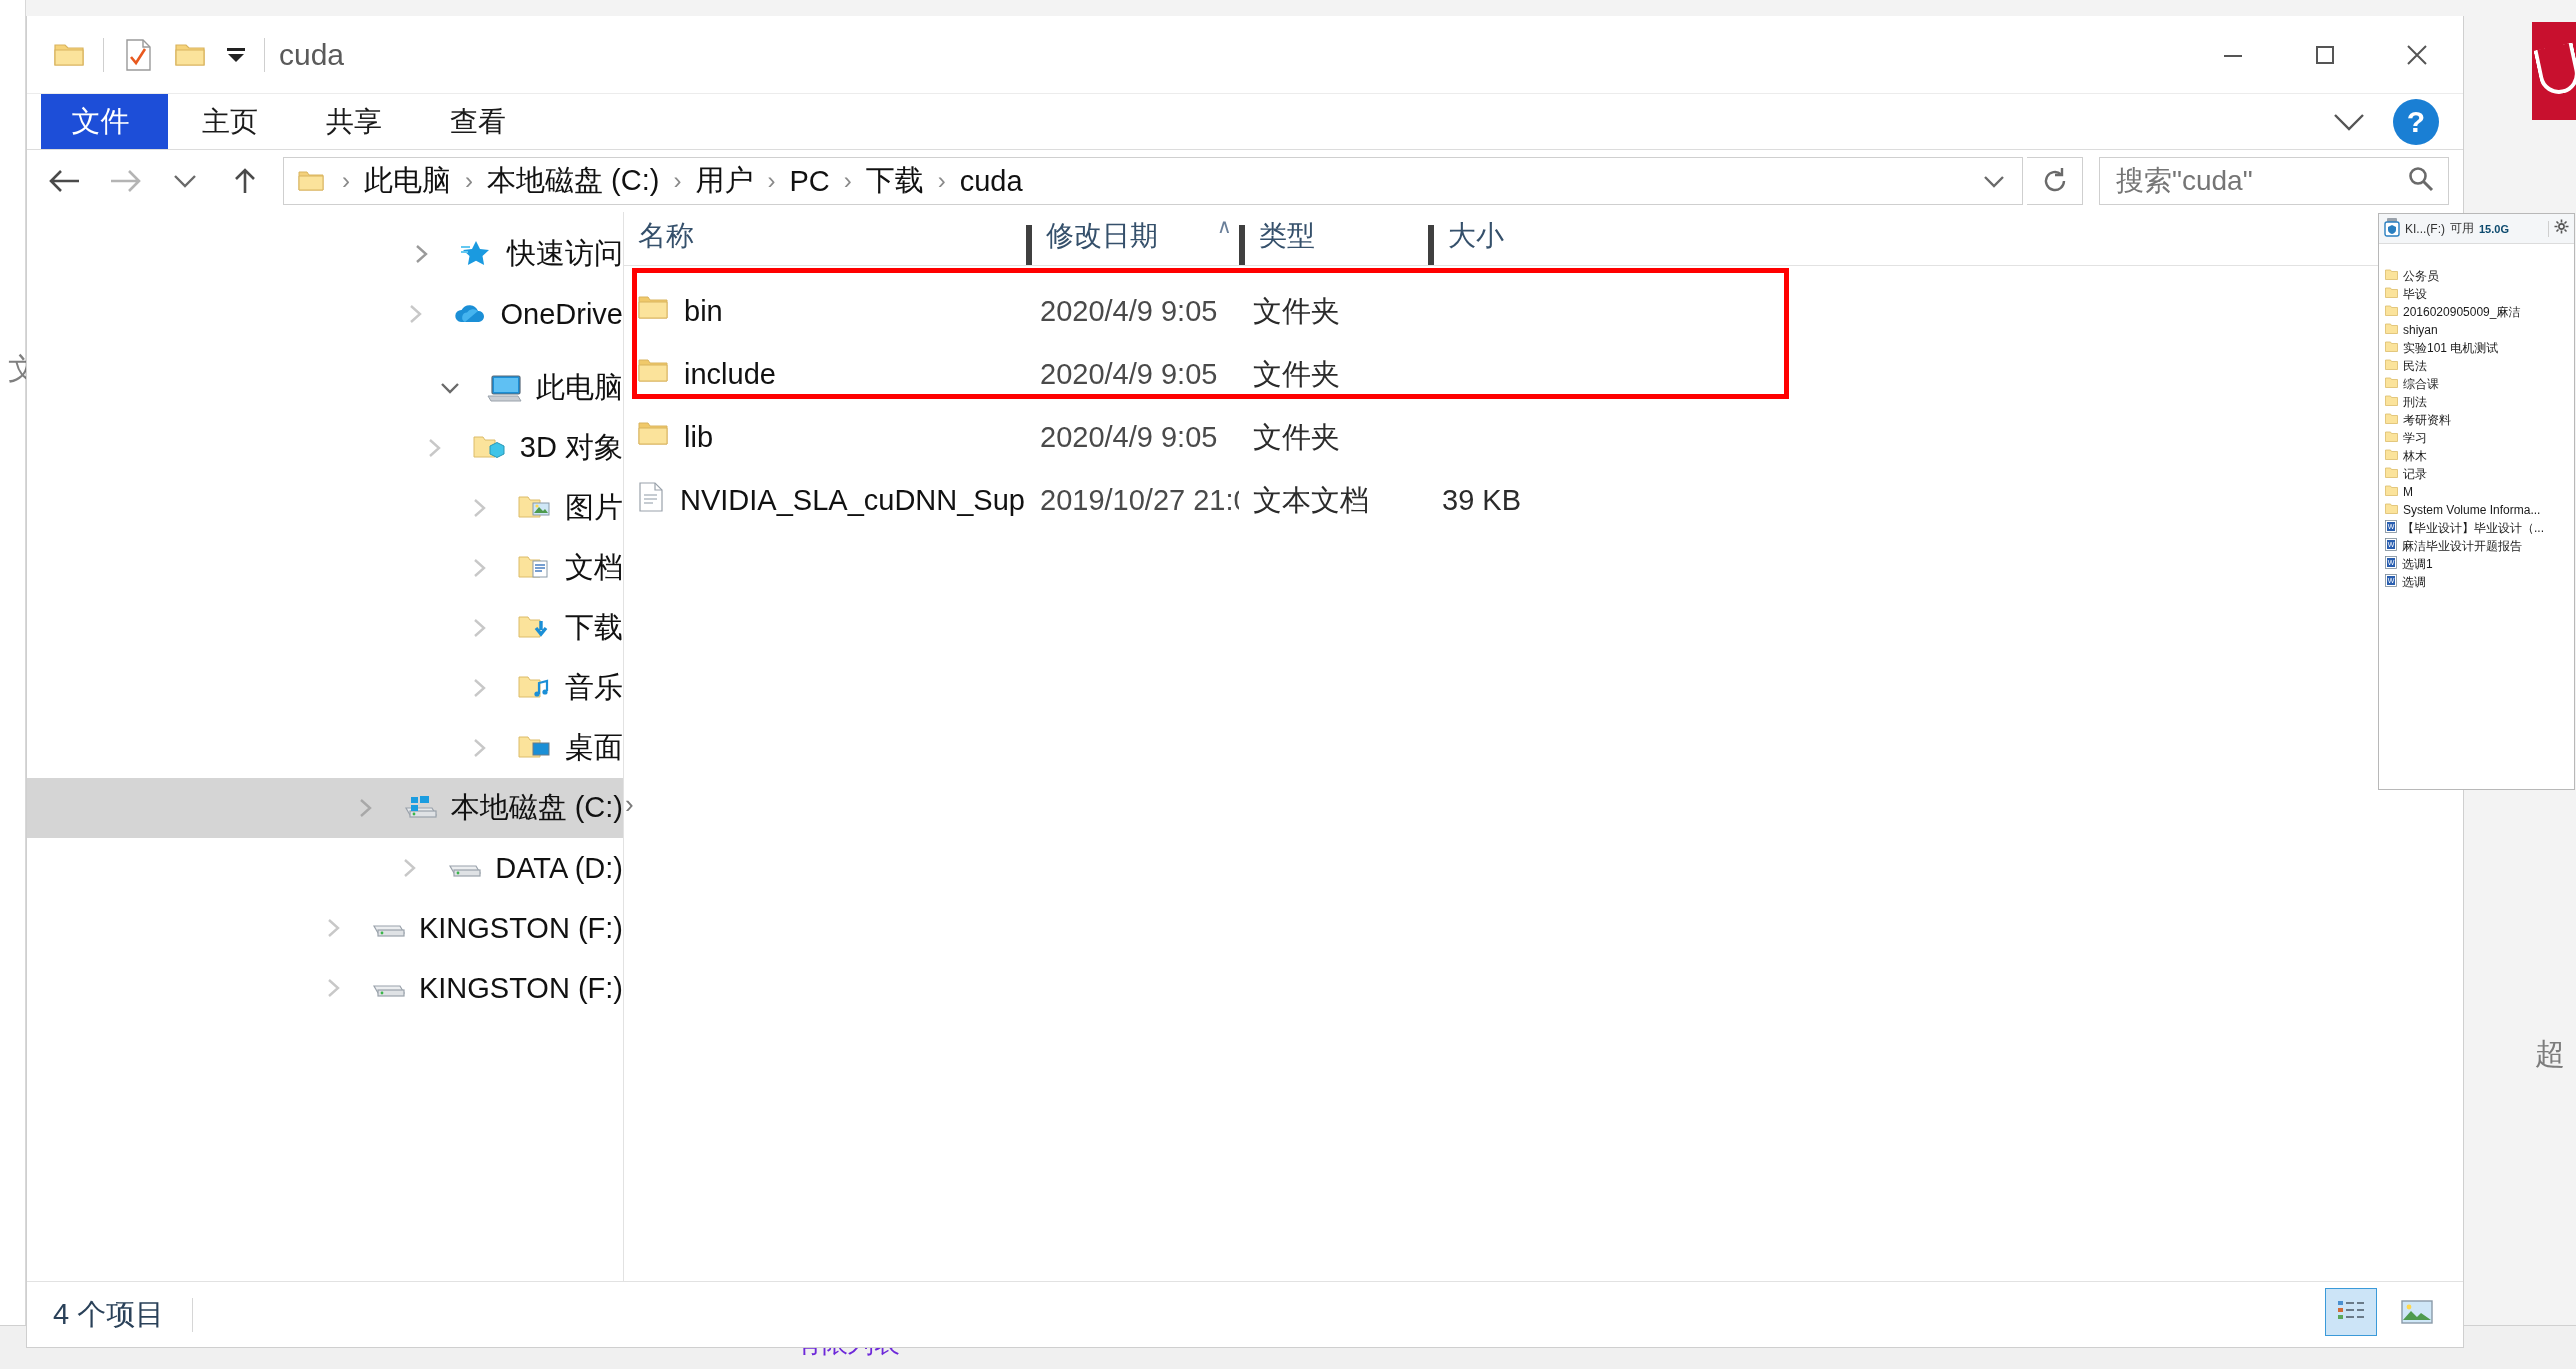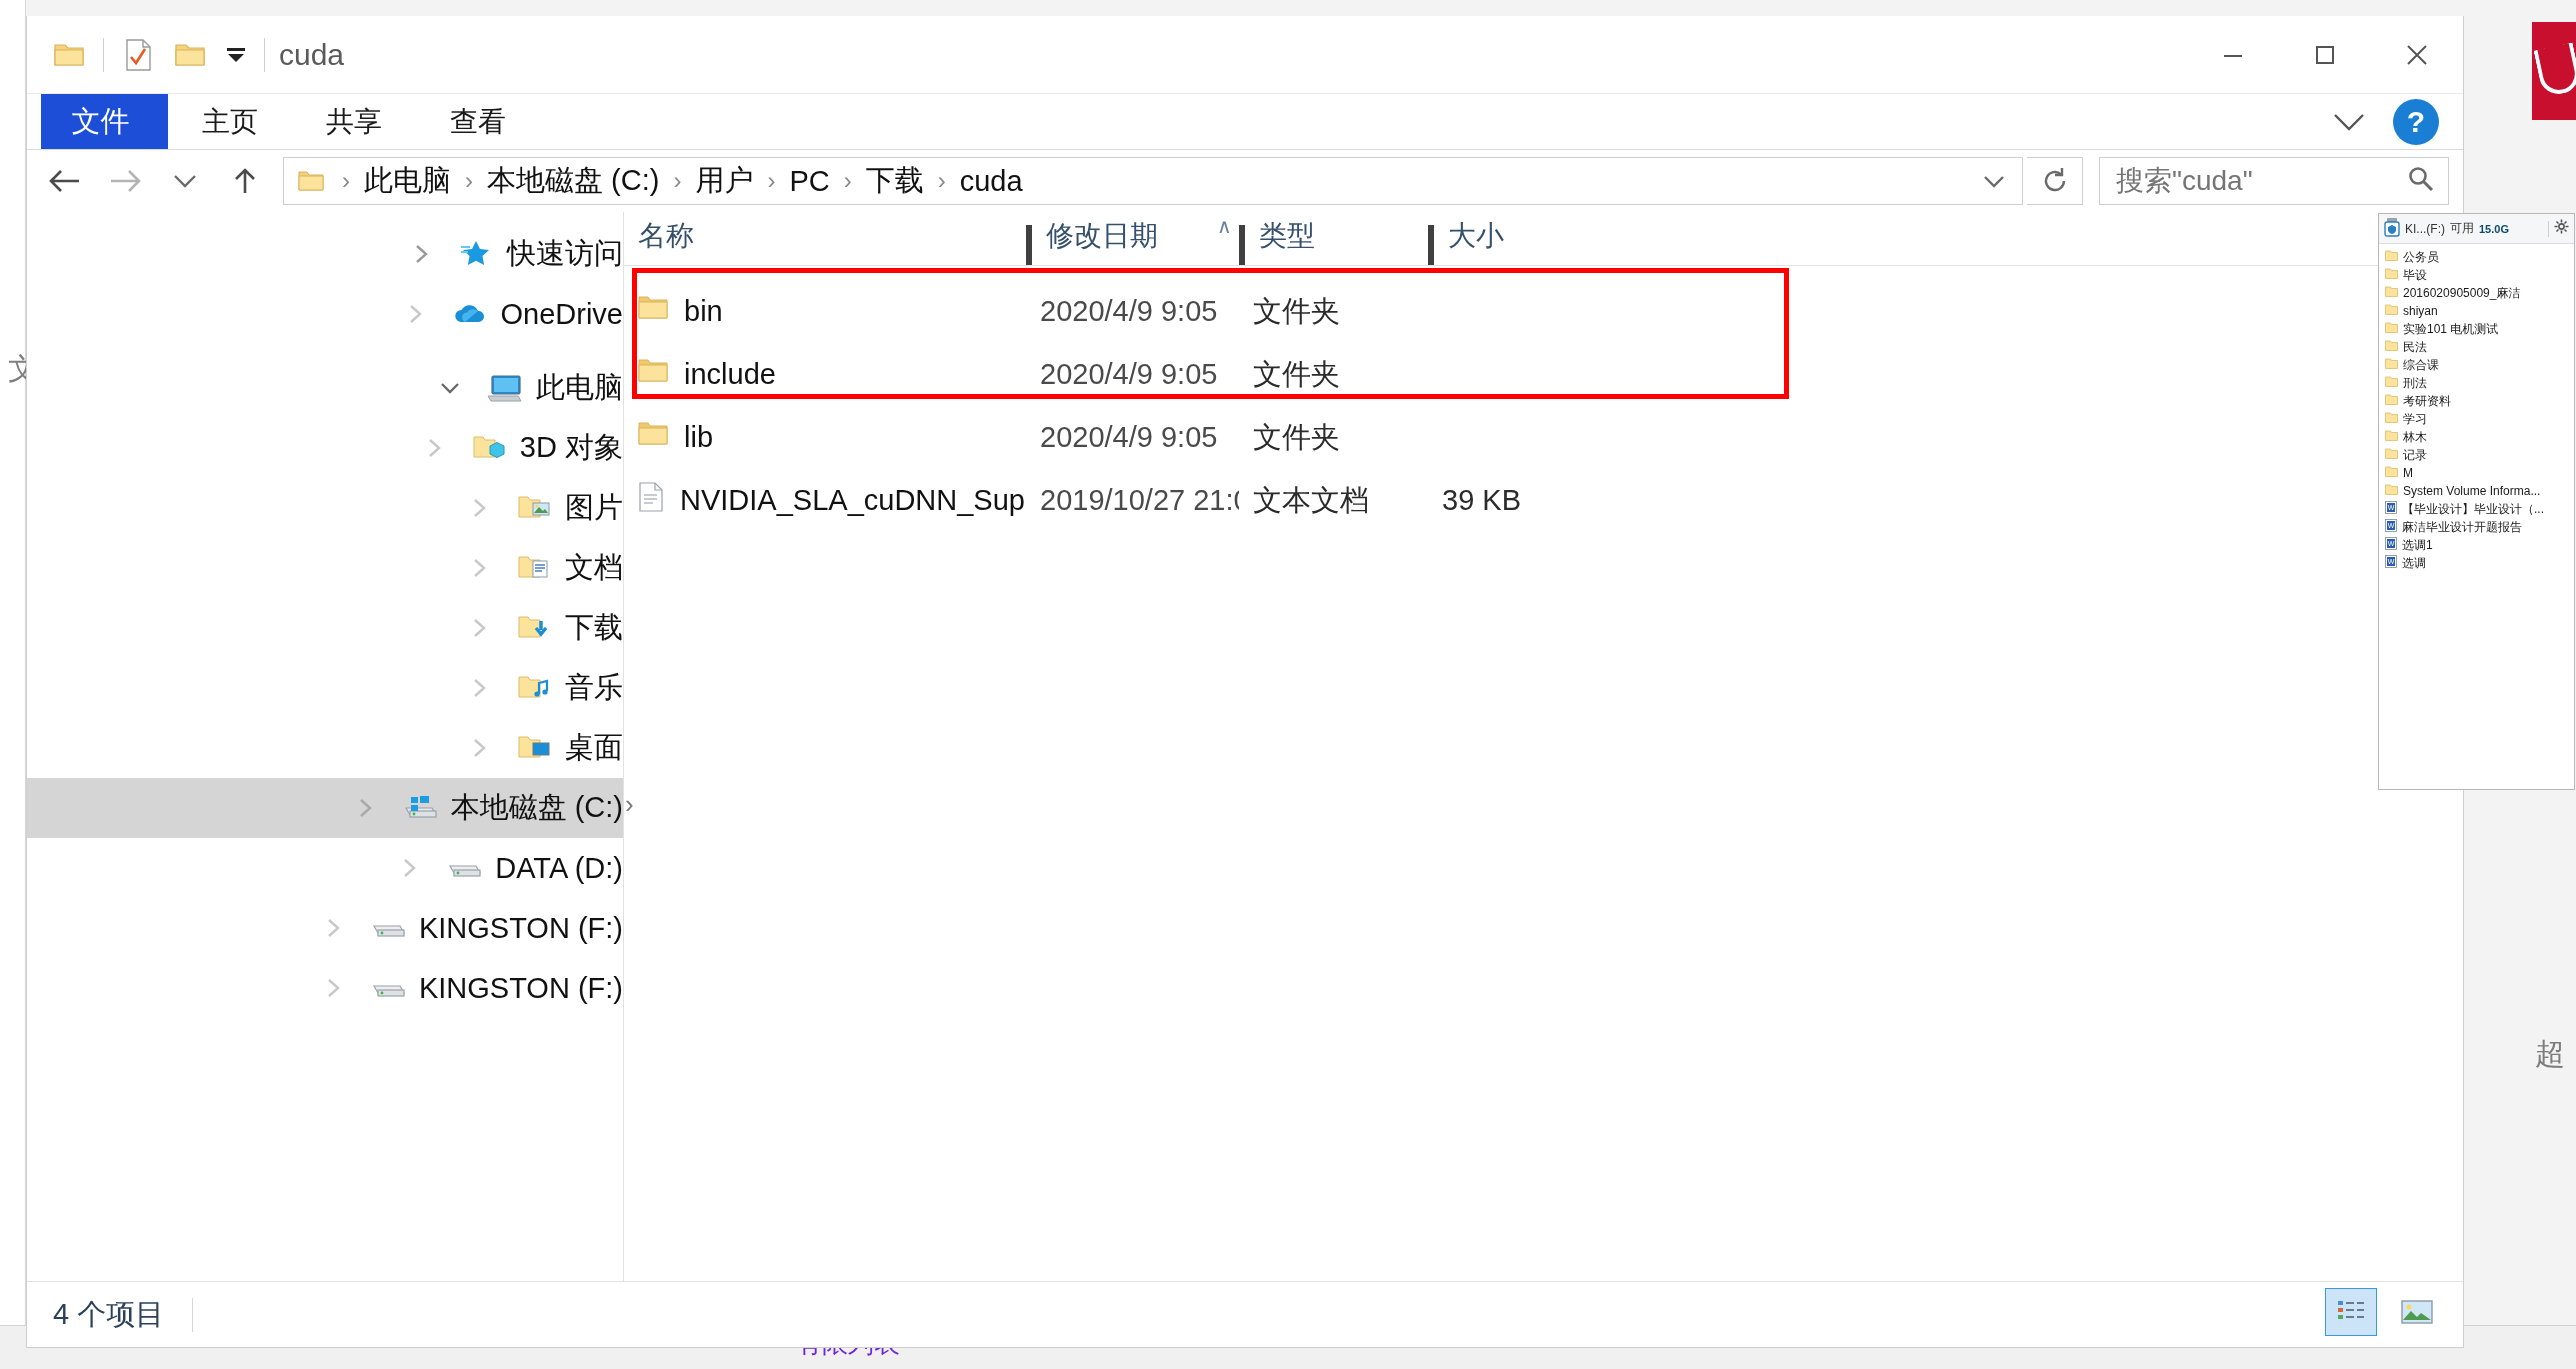--- a/index.html
+++ b/index.html
@@ -226,21 +226,21 @@
     width: 52px; height: 48px; display: flex;
     align-items: center; justify-content: center;
   }
   .viewbtn.active { background: #cce4f7; border: 1px solid #3a9ad9; }
 
   
   #usb-panel {
     position: absolute; left: 2378px; top: 213px;
     width: 197px; height: 577px;
     background: #ffffff; border: 1px solid #b8b8b8;
-    display: flex; flex-direction: column; overflow: hidden;
+    display: flex; flex-direction: column; overflow: hidden; gap: 19px;
   }
   .usb-head {
     height: 30px; flex: 0 0 auto; display: flex; align-items: center;
     background: #f4f6f8; border-bottom: 1px solid #dcdcdc; padding: 0 5px; gap: 5px;
   }
   .usb-title { font-size: 12px; color: #333; white-space: nowrap; }
   .usb-free { font-size: 11px; color: #0c4a6e; font-weight: bold; }
   .usb-head-sep { width: 1px; height: 16px; background: #cfcfcf; margin-left: auto; }
   .usb-list { flex: 1 1 auto; padding: 4px 0 0 6px; overflow: hidden; }
   .usb-item {

